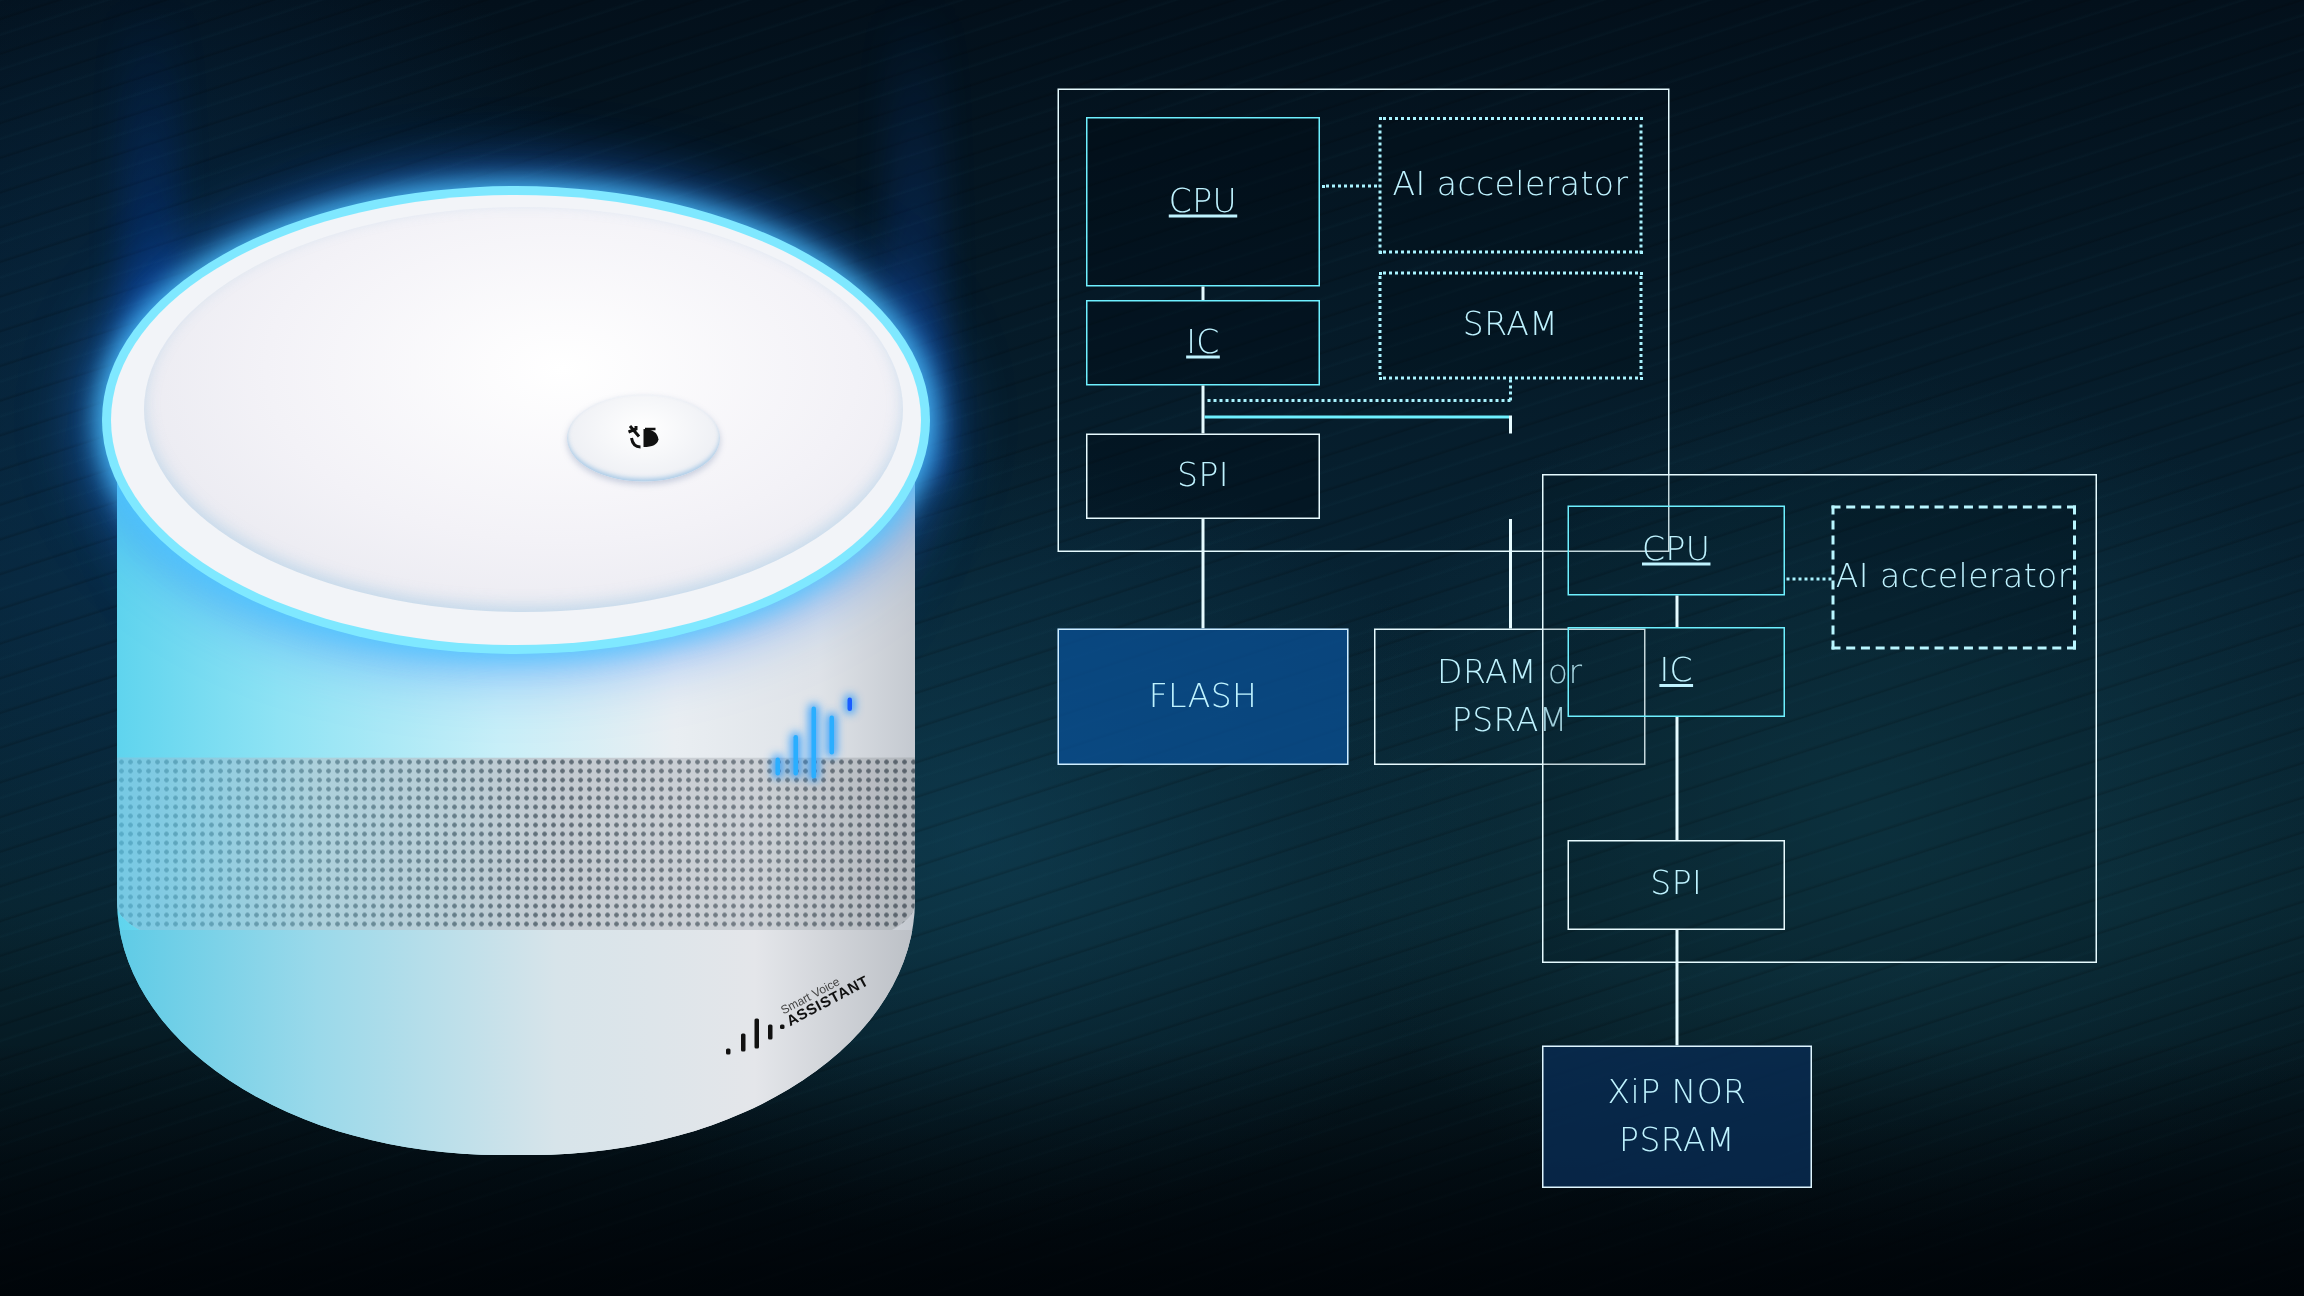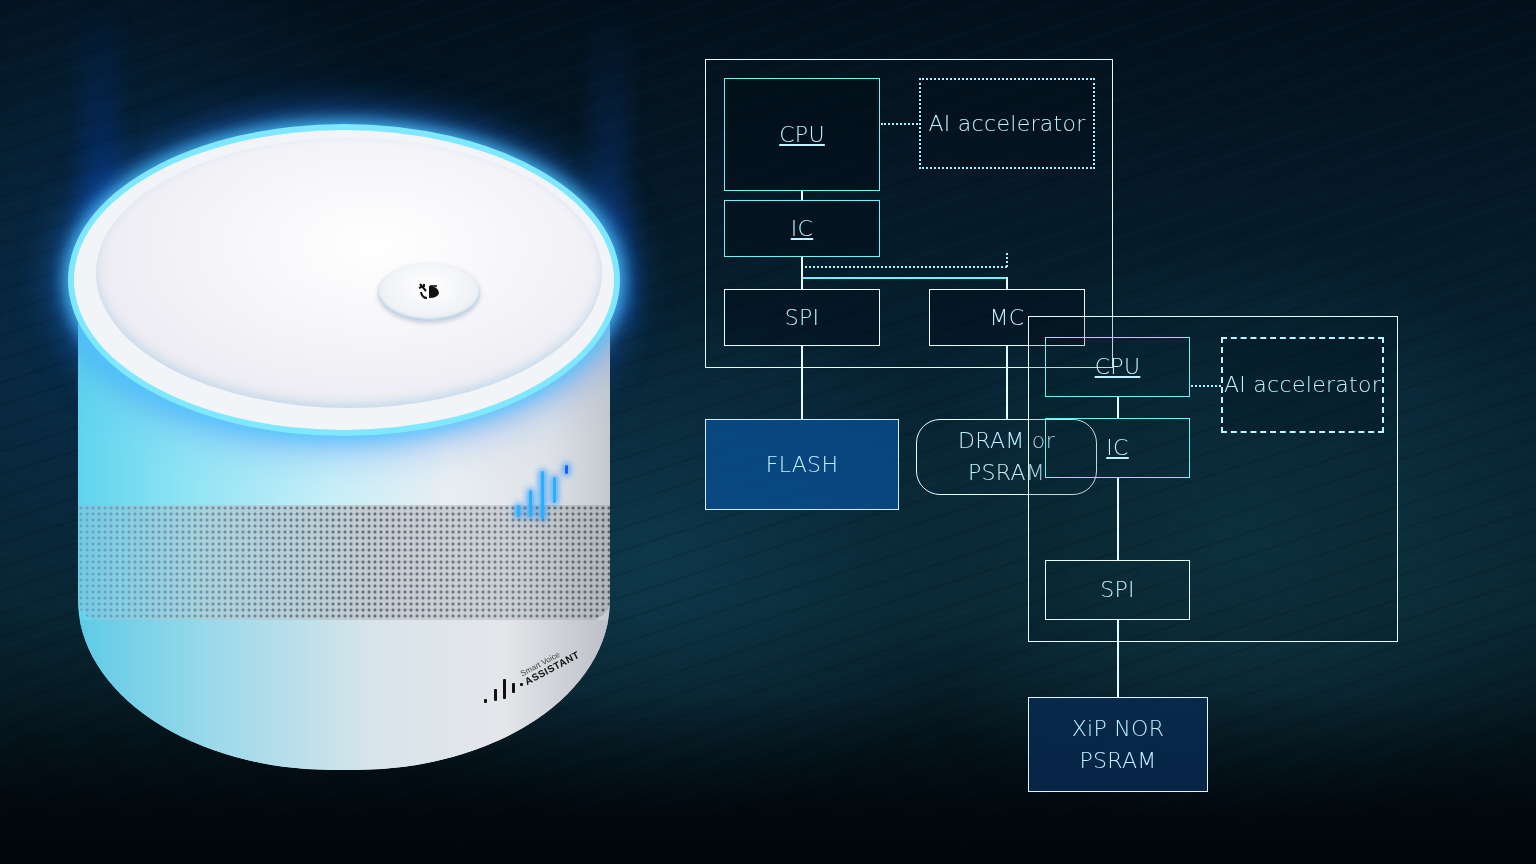--- a/index.html
+++ b/index.html
@@ -181,41 +181,41 @@
   </div>
   <div class="block dotted" style="left:919px; top:78px; width:176px; height:91px;">
     <span>AI accelerator</span>
   </div>
   <div class="wire-dot-h" style="left:881px; top:123px; width:37px;"></div>
 
   <div class="wire" style="left:801px; top:191px; width:2px; height:9px;"></div>
   <div class="block cyan" style="left:724px; top:200px; width:156px; height:57px;">
     <span>IC</span>
   </div>
+  <div class="block dotted" style="left:919px; top:181px; width:176px; height:72px;">
+    <span>SRAM</span>
+  </div>
 
   <div class="wire" style="left:801px; top:257px; width:2px; height:32px;"></div>
   <div class="wire-dot-h" style="left:805px; top:266px; width:202px;"></div>
   <div class="wire-dot-v" style="left:1006px; top:253px; height:14px;"></div>
   <div class="wire cyan" style="left:803px; top:277px; width:203px; height:2px;"></div>
   <div class="wire" style="left:1006px; top:277px; width:2px; height:12px;"></div>
 
   <div class="block" style="left:724px; top:289px; width:156px; height:57px;">
     <span>SPI</span>
   </div>
-  <div class="block" style="left:929px; top:289px; width:156px; height:57px;">
-    <span>MC</span>
-  </div>
 
   <div class="wire" style="left:801px; top:346px; width:2px; height:73px;"></div>
   <div class="wire" style="left:1006px; top:346px; width:2px; height:73px;"></div>
 
   <div class="block filled-blue" style="left:705px; top:419px; width:194px; height:91px;">
     <span>FLASH</span>
   </div>
-  <div class="block transparent" style="left:916px; top:419px; width:181px; height:76px;border-radius:24px;">
+  <div class="block transparent" style="left:916px; top:419px; width:181px; height:91px;">
     <span>DRAM or
 PSRAM</span>
   </div>
 
   <div class="frame" style="left:1028px; top:316px; width:370px; height:326px; background: rgba(0,12,18,0.15);"></div>
 
   <div class="block cyan transparent" style="left:1045px; top:337px; width:145px; height:60px;">
     <span>CPU</span>
   </div>
   <div class="wire-dot-h" style="left:1191px; top:385px; width:30px;"></div>

